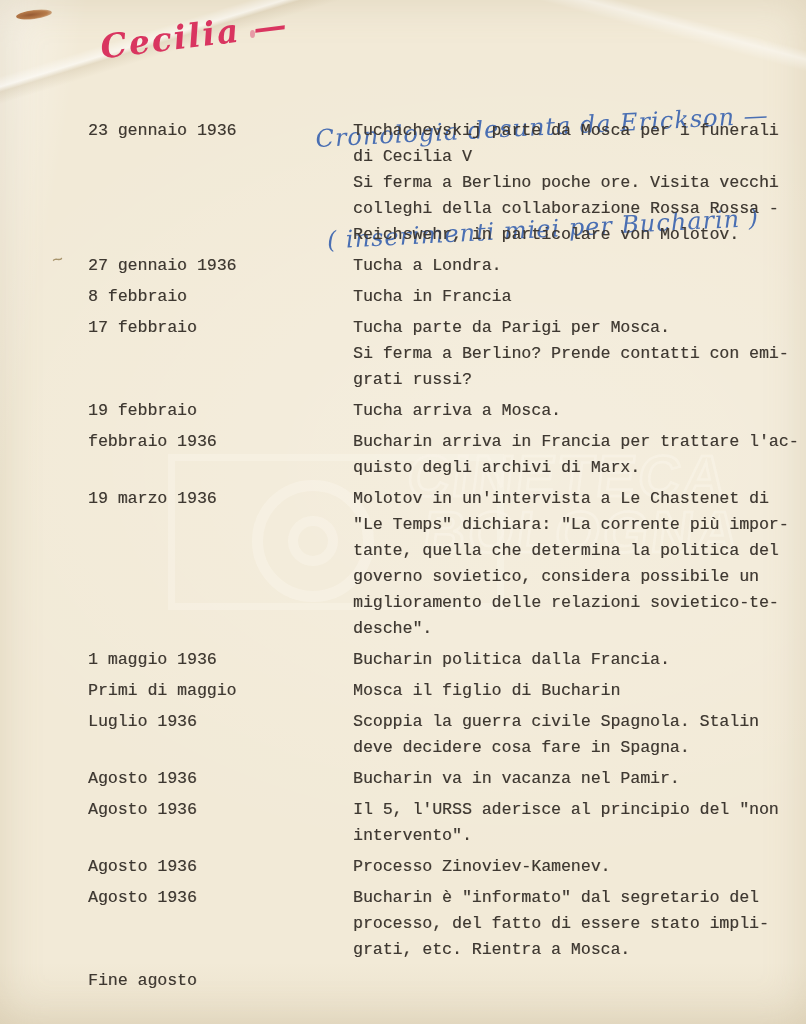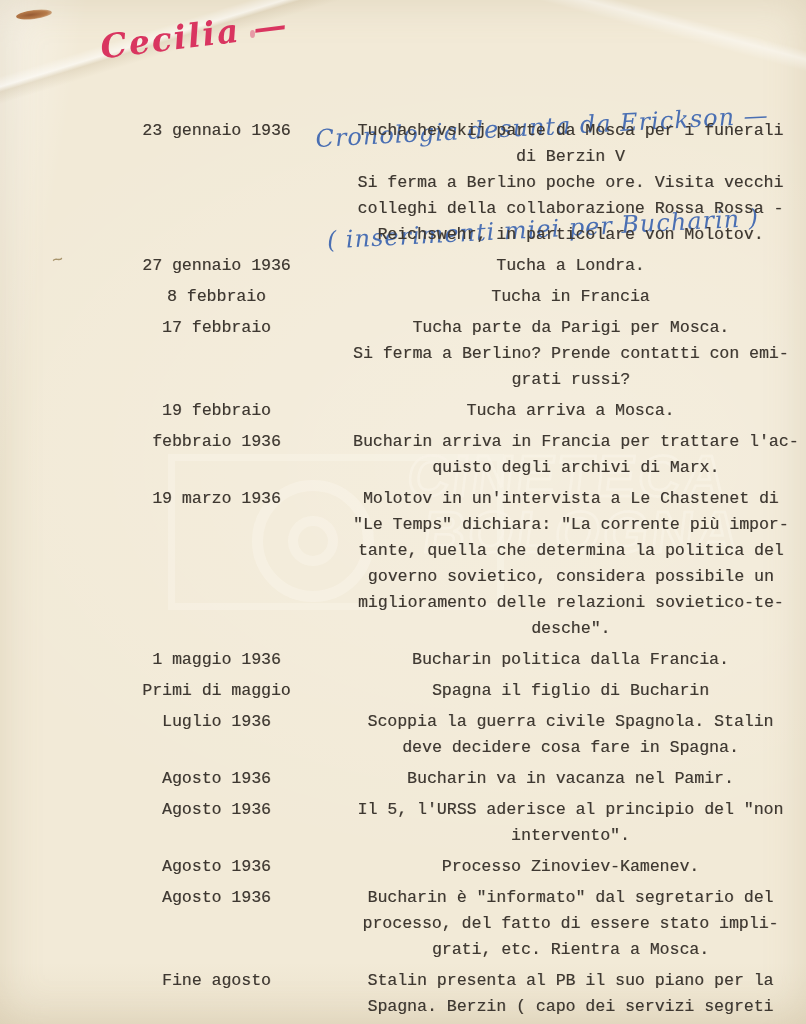--- a/index.html
+++ b/index.html
@@ -34,21 +34,21 @@
   .blue-note{position:absolute;left:318px;top:42px;
     font-family:"DejaVu Serif","Liberation Serif",serif;font-style:italic;
     font-size:24px;letter-spacing:1px;color:var(--blue,#4a6fb3);
     transform:rotate(-3deg);white-space:pre;line-height:34px;}
   .blue-note .l2{margin-left:6px;}
 
   .pencil-tick{position:absolute;left:52px;top:250px;color:#a8946c;font-size:19px;
     transform:rotate(-12deg);letter-spacing:-2px;}
 
   .entries{position:absolute;left:88px;top:118px;width:700px;}
-  .entry{display:flex;margin-bottom:5px;text-align:center;}
+  .entry{display:flex;margin-bottom:5px;}
   .entry .date{flex:0 0 257px;width:257px;}
   .entry .body{flex:1;margin-left:8px;}
   .entry .date,.tline{
     font-size:16.5px;line-height:26px;white-space:pre;
     text-shadow:0.5px 0.4px 0 rgba(62,56,49,0.45);
   }
 
   .watermark{position:absolute;left:158px;top:438px;width:560px;height:175px;
     opacity:.6;pointer-events:none;}
   .wm-frame{position:absolute;left:10px;top:16px;width:322px;height:142px;
@@ -89,21 +89,21 @@
   </div>
 
   <div class="pencil-tick">~</div>
 
   <div class="entries">
 
       <div class="entry">
         <div class="date">23 gennaio 1936</div>
         <div class="body">
           <div class="tline">Tuchachevskij parte da Mosca per i funerali</div>
-          <div class="tline">di Berzin V</div>
+          <div class="tline">di Cecilia V</div>
           <div class="tline">Si ferma a Berlino poche ore. Visita vecchi</div>
           <div class="tline">colleghi della collaborazione Rossa Rossa -</div>
           <div class="tline">Reichswehr, in particolare von Molotov.</div>
         </div>
       </div>
 
       <div class="entry">
         <div class="date">27 gennaio 1936</div>
         <div class="body">
           <div class="tline">Tucha a Londra.</div>
@@ -156,21 +156,21 @@
       <div class="entry">
         <div class="date">1 maggio 1936</div>
         <div class="body">
           <div class="tline">Bucharin politica dalla Francia.</div>
         </div>
       </div>
 
       <div class="entry">
         <div class="date">Primi di maggio</div>
         <div class="body">
-          <div class="tline">Spagna il figlio di Bucharin</div>
+          <div class="tline">Mosca il figlio di Bucharin</div>
         </div>
       </div>
 
       <div class="entry">
         <div class="date">Luglio 1936</div>
         <div class="body">
           <div class="tline">Scoppia la guerra civile Spagnola. Stalin</div>
           <div class="tline">deve decidere cosa fare in Spagna.</div>
         </div>
       </div>
@@ -201,20 +201,16 @@
         <div class="date">Agosto 1936</div>
         <div class="body">
           <div class="tline">Bucharin è "informato" dal segretario del</div>
           <div class="tline">processo, del fatto di essere stato impli-</div>
           <div class="tline">grati, etc. Rientra a Mosca.</div>
         </div>
       </div>
 
       <div class="entry">
         <div class="date">Fine agosto</div>
-        <div class="body">
-          <div class="tline">Stalin presenta al PB il suo piano per la</div>
-          <div class="tline">Spagna. Berzin ( capo dei servizi segreti</div>
-        </div>
       </div>
     </div>
 
 </div>
 
 </body></html>

